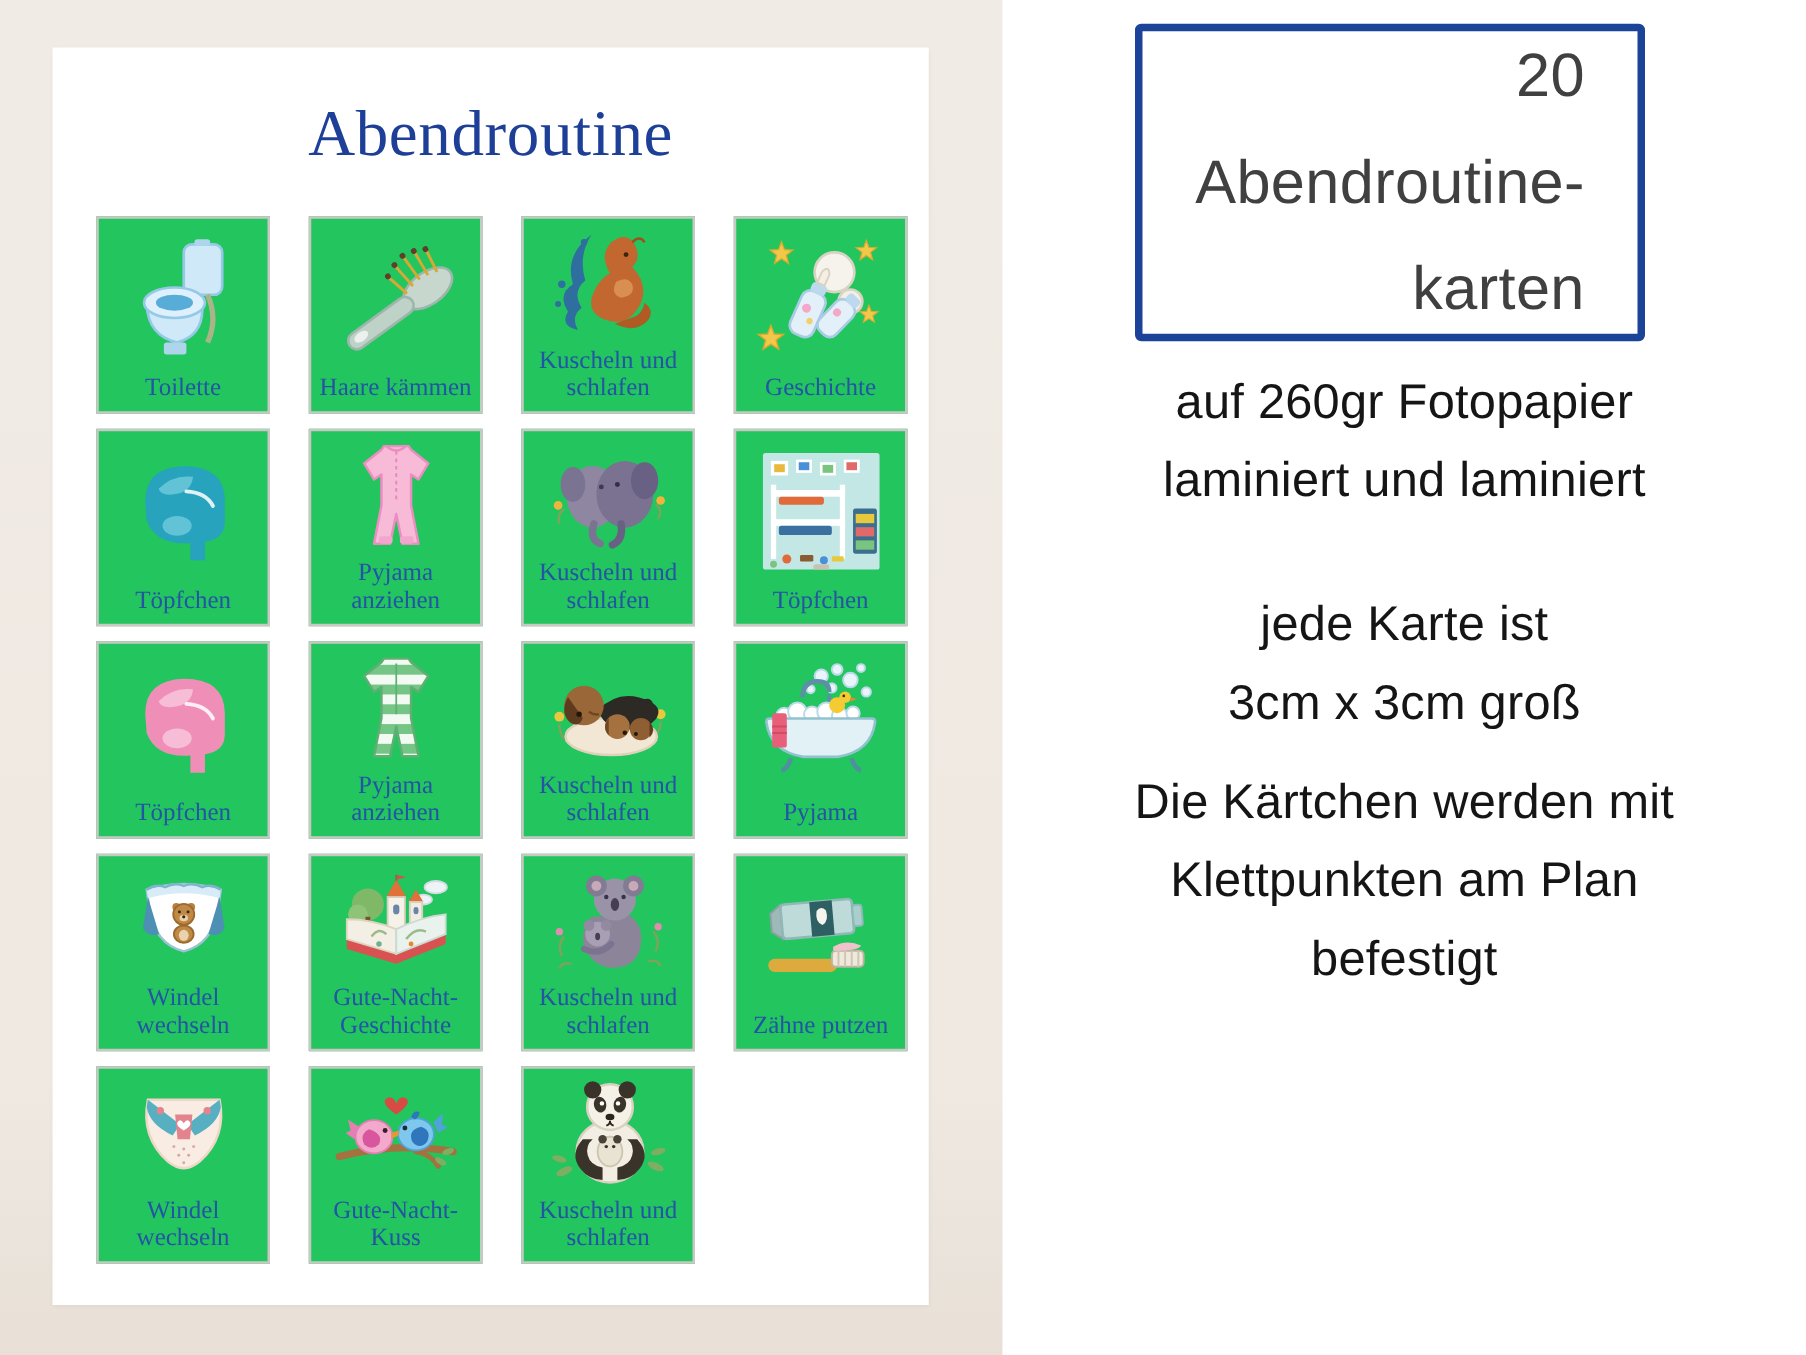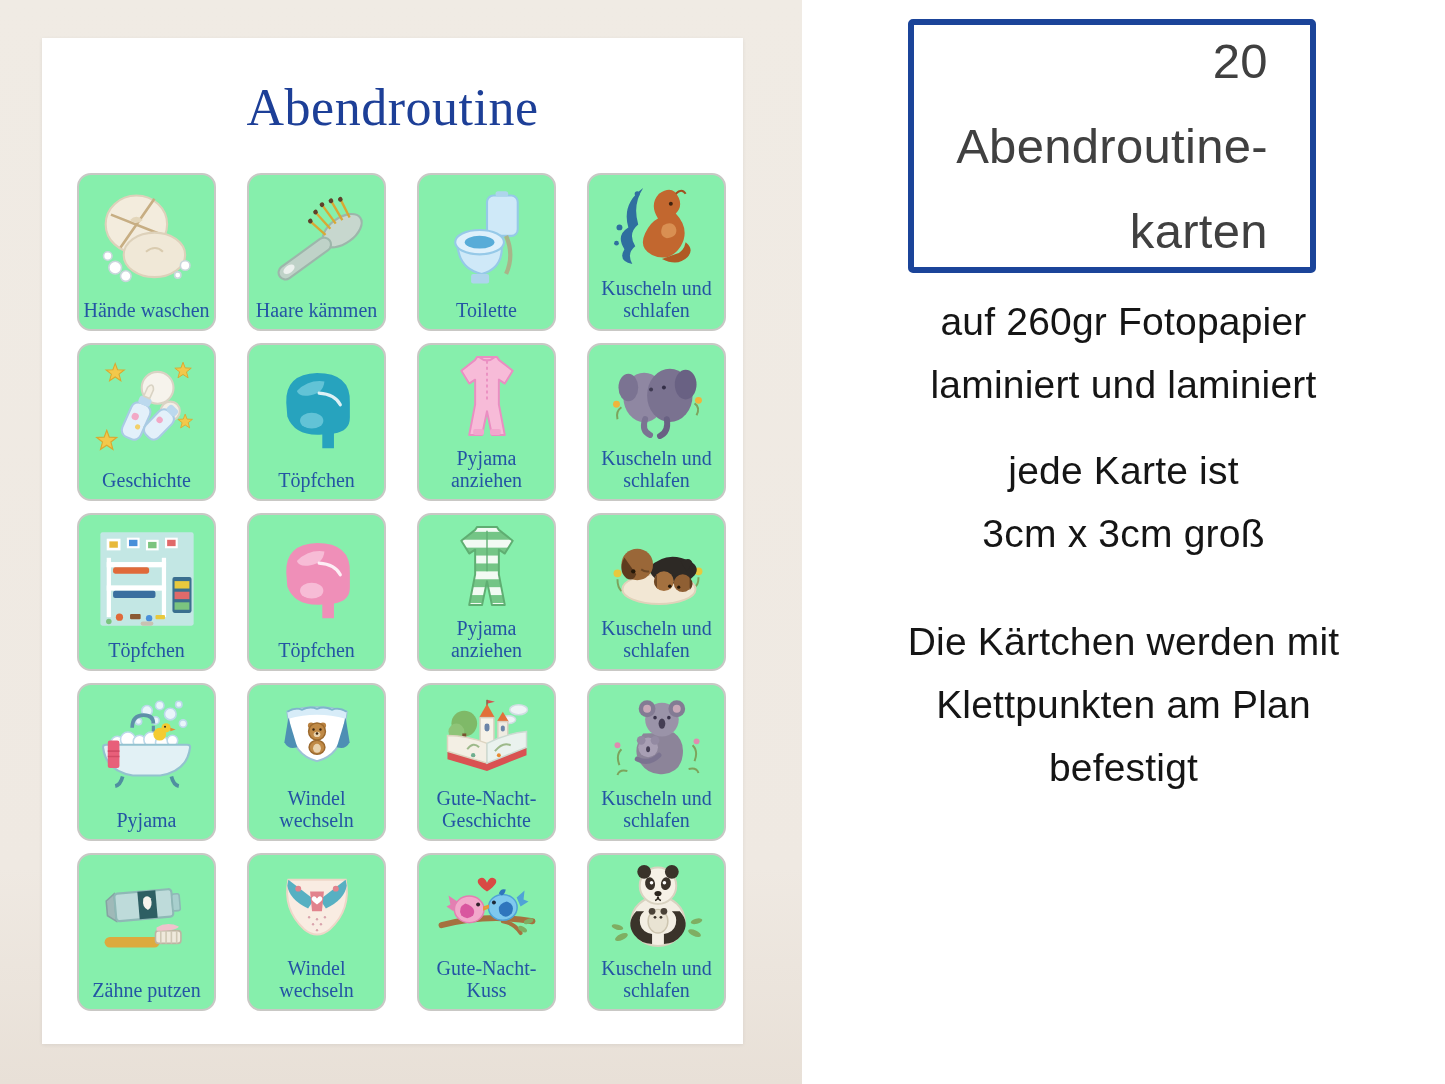--- a/index.html
+++ b/index.html
@@ -14,21 +14,21 @@
 
   
   .poster { position:absolute; left:42px; top:38px; width:701px; height:1006px;
             background:var(--poster_white,#ffffff); box-shadow:0 1px 4px rgba(0,0,0,0.07); }
   .poster-title { margin-top:40px; text-align:center; font-family:"Liberation Serif","DejaVu Serif",serif;
                   font-size:52px; font-weight:normal; color:var(--title_blue,#1d3f97); letter-spacing:0.5px; }
 
   
   .card-grid { position:absolute; left:16px; top:135px;
                display:grid; grid-template-columns:repeat(4,158px); grid-auto-rows:158px; gap:12px; }
-  .card { background:#86efac; border:2px solid var(--card_border,#c9c8c5); border-radius:14px;
+  .card { background:#22c55e; border:2px solid var(--card_border,#c9c8c5); border-radius:0;
           display:flex; flex-direction:column; align-items:center; overflow:hidden;margin-left:19px; }
   .card-icon { flex:1 1 auto; width:100%; min-height:0; display:flex; align-items:center; justify-content:center; padding-top:3px; }
   .card-icon svg { width:106px; height:106px; max-height:100%; display:block; }
   .card-label { flex:0 0 auto; padding:0 3px 7px; text-align:center; white-space:pre-line;
                 font-family:"Liberation Serif","DejaVu Serif",serif; font-size:20px; line-height:1.13;
                 color:var(--label_blue,#2454a4); }
 
   
   .info-panel { position:absolute; left:802px; top:0; width:643px; height:1084px; background:#ffffff;
                 color:var(--info_text,#151515); }
@@ -41,38 +41,34 @@
                font-size:39px; line-height:63px; letter-spacing:0.2px; }
 </style>
 </head>
 <body>
 
 <div class="stage">
   <div class="backdrop">
     <div class="poster">
       <div class="poster-title">Abendroutine</div>
       <div class="card-grid">
-  <div class="card">
-    <div class="card-icon">
-              <svg viewBox="0 0 100 100">
-                <ellipse cx="40" cy="36" rx="29" ry="27" fill="#f3ecdd" stroke="#ddd1ba" stroke-width="2"></ellipse>
-                <path d="M16 27 L64 46 M57 12 L25 58" stroke="#c7ae83" stroke-width="2.5" fill="none"></path>
-                <path d="M34 32 q6 -6 12 0 q-6 6 -12 0" fill="#e3d6ba"></path>
-                <ellipse cx="57" cy="65" rx="29" ry="21" fill="#f0e8d7" stroke="#ddd1ba" stroke-width="2"></ellipse>
-                <path d="M49 62 q9 -7 16 0" stroke="#d9cbaf" stroke-width="2" fill="none"></path>
-                <g fill="#ffffff" stroke="#c9d6dc" stroke-width="1.5">
-                  <circle cx="20" cy="77" r="6"></circle>
-                  <circle cx="30" cy="85" r="5"></circle>
-                  <circle cx="13" cy="66" r="4"></circle>
-                  <circle cx="86" cy="75" r="4.5"></circle>
-                  <circle cx="79" cy="84" r="3"></circle>
-                </g>
-              </svg>
-            </div>
-    <div class="card-label">Hände waschen</div>
+
+  <div class="card">
+    <div class="card-icon">
+              <svg viewBox="0 0 100 100">
+                <rect x="50" y="9" width="29" height="38" rx="6" fill="#cfe9f8" stroke="#96c9e8" stroke-width="2"></rect>
+                <rect x="58" y="5" width="12" height="5" rx="2.5" fill="#aed5ec"></rect>
+                <path d="M68 47 q8 18 0 36" stroke="#a9b489" stroke-width="4" fill="none"></path>
+                <path d="M22 54 q1 24 23 29 q19 -5 19 -25 l0 -6 Z" fill="#cfe9f8" stroke="#96c9e8" stroke-width="2"></path>
+                <ellipse cx="43" cy="53" rx="23" ry="11.5" fill="#def0fb" stroke="#96c9e8" stroke-width="2"></ellipse>
+                <ellipse cx="43" cy="53" rx="14" ry="6" fill="#58acd8"></ellipse>
+                <rect x="35" y="83" width="17" height="9" rx="2" fill="#aed5ec"></rect>
+              </svg>
+            </div>
+    <div class="card-label">Toilette</div>
   </div>
 
   <div class="card">
     <div class="card-icon">
               <svg viewBox="0 0 100 100">
                 <g transform="rotate(-36 50 52)">
                   <ellipse cx="75" cy="58" rx="21" ry="12" fill="#c7d7ce" stroke="#9db6ab" stroke-width="2"></ellipse>
                   <rect x="2" y="52" width="58" height="13" rx="6.5" fill="#bfd2c8" stroke="#9db6ab" stroke-width="2"></rect>
                   <ellipse cx="13" cy="58" rx="6" ry="3.5" fill="#ecf1ee"></ellipse>
                   <g stroke="#d9a833" stroke-width="2.2">
@@ -91,35 +87,20 @@
                   </g>
                 </g>
               </svg>
             </div>
     <div class="card-label">Haare kämmen</div>
   </div>
 
   <div class="card">
     <div class="card-icon">
               <svg viewBox="0 0 100 100">
-                <rect x="50" y="9" width="29" height="38" rx="6" fill="#cfe9f8" stroke="#96c9e8" stroke-width="2"></rect>
-                <rect x="58" y="5" width="12" height="5" rx="2.5" fill="#aed5ec"></rect>
-                <path d="M68 47 q8 18 0 36" stroke="#a9b489" stroke-width="4" fill="none"></path>
-                <path d="M22 54 q1 24 23 29 q19 -5 19 -25 l0 -6 Z" fill="#cfe9f8" stroke="#96c9e8" stroke-width="2"></path>
-                <ellipse cx="43" cy="53" rx="23" ry="11.5" fill="#def0fb" stroke="#96c9e8" stroke-width="2"></ellipse>
-                <ellipse cx="43" cy="53" rx="14" ry="6" fill="#58acd8"></ellipse>
-                <rect x="35" y="83" width="17" height="9" rx="2" fill="#aed5ec"></rect>
-              </svg>
-            </div>
-    <div class="card-label">Toilette</div>
-  </div>
-
-  <div class="card">
-    <div class="card-icon">
-              <svg viewBox="0 0 100 100">
                 <path d="M36 10 Q14 26 21 50 Q8 58 17 72 Q10 84 25 87 Q19 76 28 69 Q20 56 31 47 Q25 27 36 10" fill="#2f6f9f"></path>
                 <circle cx="12" cy="50" r="3" fill="#2f6f9f"></circle>
                 <circle cx="9" cy="66" r="2.4" fill="#2f6f9f"></circle>
                 <circle cx="30" cy="16" r="2.6" fill="#2f6f9f"></circle>
                 <path d="M52 16 q14 -10 20 4 q4 9 -3 16 q15 16 5 33 q-11 17 -29 9 q-14 -7 -7 -22 q5 -11 13 -15 q-9 -14 1 -25" fill="#c2672f"></path>
                 <path d="M55 82 q16 8 26 -2 q7 -8 -2 -15 q-2 10 -10 12" fill="#b05a24"></path>
                 <circle cx="64" cy="26" r="2" fill="#3f220f"></circle>
                 <path d="M56 48 q9 -5 13 2 q3 9 -9 11 q-9 -3 -4 -13" fill="#d98f52"></path>
                 <path d="M69 16 q6 -6 10 0" stroke="#a04f1e" stroke-width="2" fill="none"></path>
               </svg>
@@ -536,19 +517,19 @@
   </div>
 
   <div class="info-panel">
     <div class="badge">
       <div class="badge-text">20
 Abendroutine-
 karten</div>
     </div>
     <p class="info-text" style="top:290px">auf 260gr Fotopapier
 laminiert und laminiert</p>
-    <p class="info-text" style="top:439px">jede Karte ist
+    <p class="info-text" style="top:468px">jede Karte ist
 3cm x 3cm groß</p>
     <p class="info-text" style="top:610px">Die Kärtchen werden mit
 Klettpunkten am Plan
 befestigt</p>
   </div>
 </div>
 
 </body></html>

